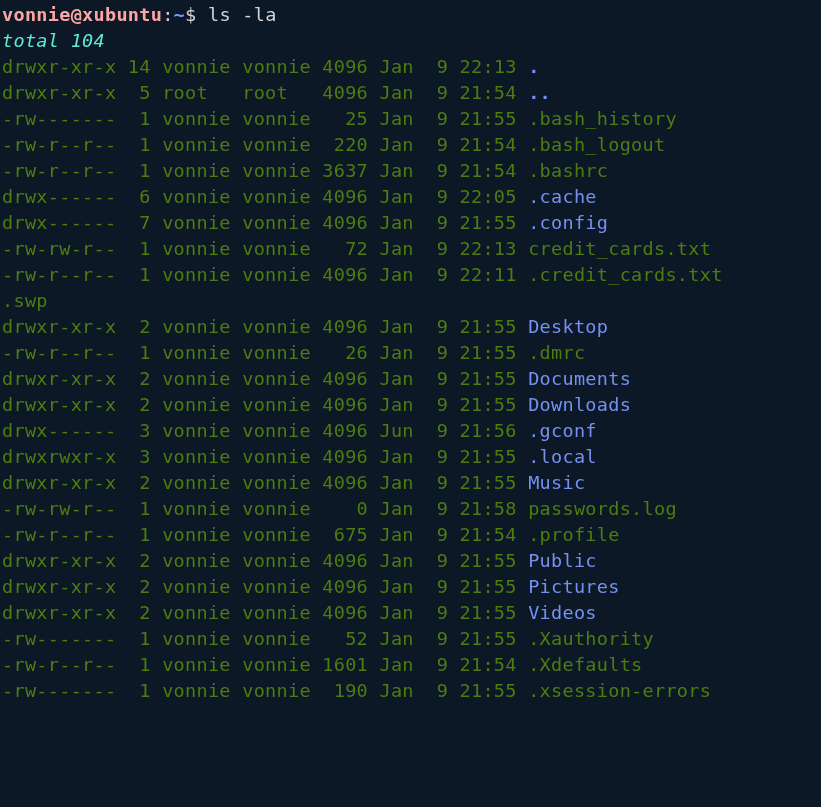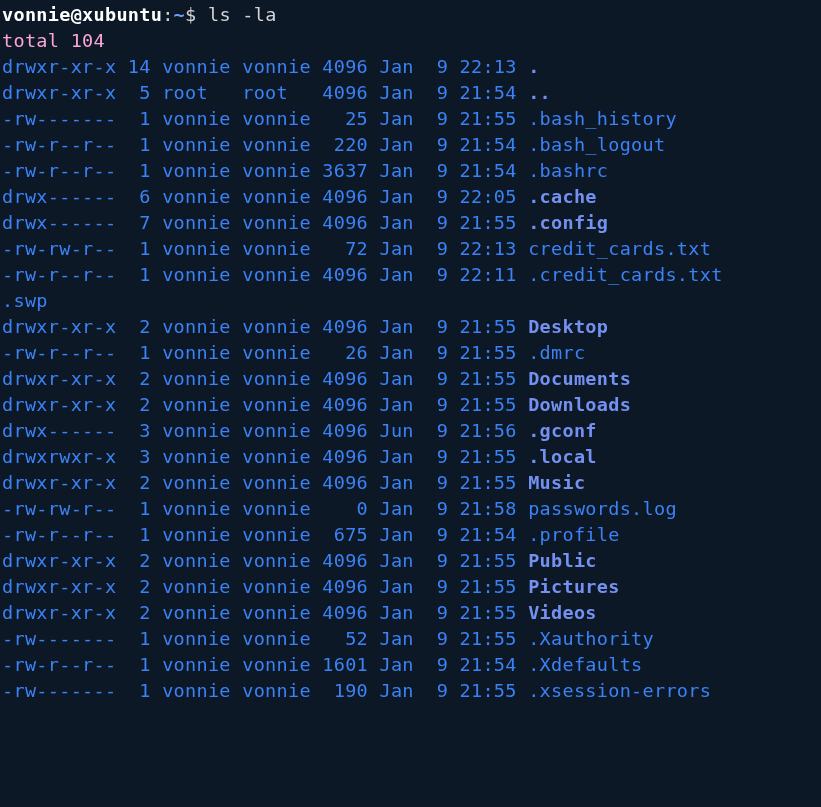--- a/index.html
+++ b/index.html
@@ -16,27 +16,27 @@
       width: 821px;
       height: 807px;
       overflow: hidden;
       padding: 2px 0 0 2px;
       letter-spacing: 0.3px;
     }
     .line {
       white-space: pre;
       display: block;
     }
-    .c-prompt-user { color: #ffffff; font-weight: bold; }
+    .c-prompt-user { color: #fca5a5; font-weight: bold; }
     .c-prompt-sep  { color: #d4d4d4; }
     .c-prompt-path { color: #6f9efc; font-weight: bold; }
     .c-cmd         { color: #d4d4d4; }
-    .c-plain       { color: #f9a8d4; }
-    .c-green       { color: #3b82f6; margin-top: 43px; }
-    .c-blue        { color: #7491f2; font-weight: bold; }
+    .c-plain       { color: #5eead4; font-style: italic; }
+    .c-green       { color: #4d7c0f; margin-top: 43px; }
+    .c-blue        { color: #7491f2; font-weight: normal; }
     .c-blue-dot    { color: #7491f2; font-weight: bold; }
     .cursor {
       display: inline-block;
       width: 11px;
       height: 22px;
       background: #6f9efc;
       vertical-align: text-bottom;
       margin-left: 0px;
     }
   </style>

